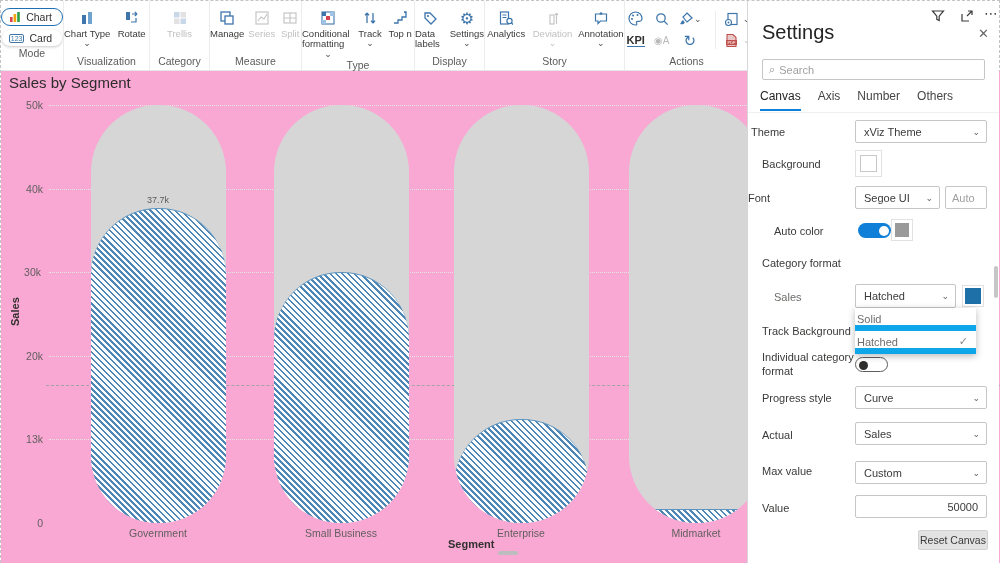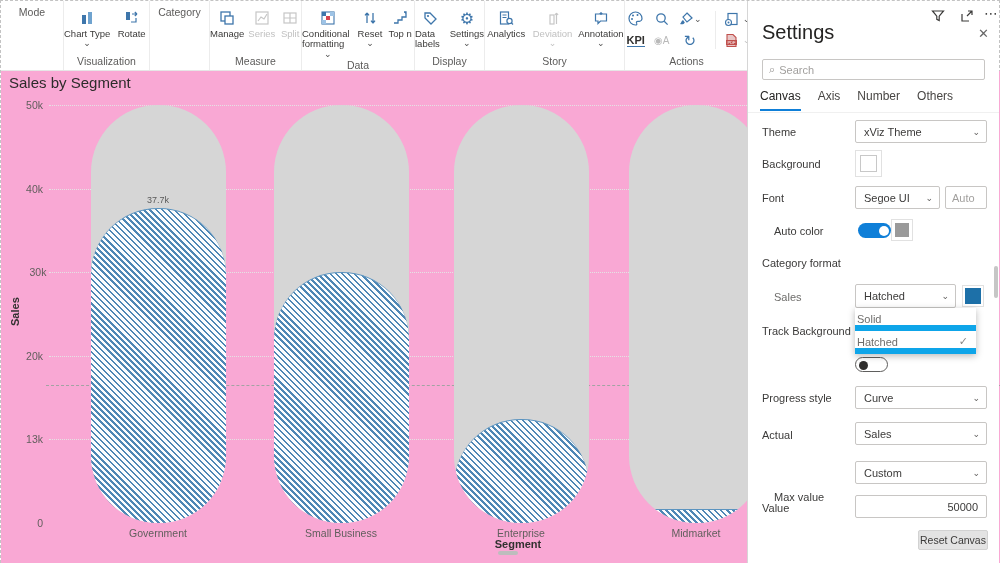--- a/index.html
+++ b/index.html
@@ -45,21 +45,21 @@
   .chart-canvas { position:absolute; left:0; top:70px; width:1000px; height:493px; background:#f9a8d4; }
   .chart-title { position:absolute; left:8px; top:3px; font-size:15px; color:#2d2c2b; }
   .ytick { position:absolute; width:34px; text-align:right; font-size:10.5px; color:#605e5c; }
   .gridline { position:absolute; left:48px; right:0; border-top:1px dotted #e4e4e4; }
   .refline { position:absolute; left:45px; right:0; border-top:1.5px dashed #a3a3a3; }
   .track { position:absolute; width:135px; border-radius:67px; background:#d6d6d6; overflow:hidden; }
   .fill { position:absolute; left:0; right:0; bottom:0; border-radius:67px 67px 0 0; border-top:1px solid #5b94c0;
     background:repeating-linear-gradient(45deg,#4e87b5 0,#4e87b5 1.8px,#fbfdfe 1.8px,#fbfdfe 4.3px); }
   .bar-label { position:absolute; width:60px; text-align:center; font-size:9px; color:#5a5a5a; }
   .cat-label { position:absolute; width:140px; text-align:center; font-size:10.5px; color:#605e5c; }
-  .x-axis-title { position:absolute; width:140px; text-align:center; font-size:11px; font-weight:bold; color:#323130; }
+  .x-axis-title { position:absolute; width:140px; font-size:11px; font-weight:bold; color:#323130; }
   .y-axis-title { position:absolute; font-size:11px; font-weight:bold; color:#323130;
     transform:rotate(-90deg); transform-origin:left top; }
   .hscroll-thumb { position:absolute; background:#bdbdbd; border-radius:2px; }
 
   
   .panel { position:absolute; right:0; top:0; width:252px; height:563px; background:#fff;
     border-left:1px solid #d6d6d6; z-index:5; }
   .panel-topicons { position:absolute; top:7px; left:0; right:0; height:20px; }
   .pt-icon { position:absolute; color:#444; }
   .panel-title { position:absolute; left:14px; top:20px; font-size:20px; color:#252423; font-weight:400; }
@@ -101,20 +101,34 @@
   svg { display:block; }
 </style>
 </head>
 <body>
 
 <div class="app">
 
   <div class="ribbon">
 
     <div class="rgroup" style="width:62px">
+      <div class="mode-col">
+        <div class="pill-btn selected">
+          <svg width="12" height="12" viewBox="0 0 12 12">
+              <rect x="1" y="6" width="2.6" height="5" fill="#d64550"></rect>
+              <rect x="4.6" y="3" width="2.6" height="8" fill="#f2a60c"></rect>
+              <rect x="8.2" y="1" width="2.6" height="10" fill="#2e9e44"></rect>
+            </svg>
+          <span>Chart</span>
+        </div>
+        <div class="pill-btn">
+          <span class="card-num">123</span>
+          <span>Card</span>
+        </div>
+      </div>
       <div class="rgroup-label">Mode</div>
     </div>
 
     <div class="rgroup" style="width:86px">
       <div class="rgroup-items">
         <div class="ritem" style="width:48px">
           <span class="ricon">
               <svg width="18" height="18" viewBox="0 0 18 18">
                 <rect x="4" y="6" width="4" height="9" fill="#3e76ab"></rect>
                 <rect x="10" y="3" width="4" height="12" fill="#6fa3cf"></rect>
@@ -130,20 +144,33 @@
                 <path d="M9 5 h5 M14 5 l-2.2-2 M14 5 l-2.2 2 M13 9 v4 h-5" stroke="#3e76ab" stroke-width="1.2" fill="none"></path>
               </svg>
             </span>
           <span class="rlabel">Rotate</span>
         </div>
       </div>
       <div class="rgroup-label">Visualization</div>
     </div>
 
     <div class="rgroup" style="width:60px">
+      <div class="rgroup-items">
+        <div class="ritem disabled" style="width:40px">
+          <span class="ricon">
+              <svg width="18" height="18" viewBox="0 0 18 18">
+                <rect x="3" y="3" width="5.5" height="5.5" fill="#c9d8e8"></rect>
+                <rect x="9.5" y="3" width="5.5" height="5.5" fill="#e2e2e2"></rect>
+                <rect x="3" y="9.5" width="5.5" height="5.5" fill="#e2e2e2"></rect>
+                <rect x="9.5" y="9.5" width="5.5" height="5.5" fill="#c9d8e8"></rect>
+              </svg>
+            </span>
+          <span class="rlabel">Trellis</span>
+        </div>
+      </div>
       <div class="rgroup-label">Category</div>
     </div>
 
     <div class="rgroup" style="width:92px">
       <div class="rgroup-items">
         <div class="ritem" style="width:42px">
           <span class="ricon">
               <svg width="18" height="18" viewBox="0 0 18 18">
                 <rect x="3" y="3" width="9" height="9" fill="none" stroke="#3e76ab" stroke-width="1.3"></rect>
                 <rect x="7" y="7" width="8" height="8" fill="#fff" stroke="#3e76ab" stroke-width="1.3"></rect>
@@ -187,34 +214,34 @@
             </span>
           <span class="rlabel">Conditional formatting</span>
           <span class="rchev">⌄</span>
         </div>
         <div class="ritem" style="width:26px">
           <span class="ricon">
               <svg width="18" height="18" viewBox="0 0 18 18">
                 <path d="M6 14 V4 M6 4 l-2 2.4 M6 4 l2 2.4 M12 4 v10 M12 14 l-2-2.4 M12 14 l2-2.4" stroke="#3e76ab" stroke-width="1.3" fill="none"></path>
               </svg>
             </span>
-          <span class="rlabel">Reset</span>
+          <span class="rlabel">Track</span>
           <span class="rchev">⌄</span>
         </div>
         <div class="ritem" style="width:30px">
           <span class="ricon">
               <svg width="18" height="18" viewBox="0 0 18 18">
                 <path d="M3 14 h4 v-3 h4 v-3 h4 v-3" stroke="#3e76ab" stroke-width="1.3" fill="none"></path>
                 <path d="M15 5 l0-2 -2 0" stroke="#3e76ab" stroke-width="1.3" fill="#3e76ab"></path>
               </svg>
             </span>
           <span class="rlabel">Top n</span>
         </div>
       </div>
-      <div class="rgroup-label">Data</div>
+      <div class="rgroup-label">Type</div>
     </div>
 
     <div class="rgroup" style="width:70px">
       <div class="rgroup-items">
         <div class="ritem" style="width:32px">
           <span class="ricon">
               <svg width="18" height="18" viewBox="0 0 18 18">
                 <path d="M4 4 h5 l6 6 -5 5 -6-6 z" fill="none" stroke="#3e76ab" stroke-width="1.3"></path>
                 <circle cx="7" cy="7" r="1.1" fill="#3e76ab"></circle>
               </svg>
@@ -321,21 +348,21 @@
   <div class="chart-canvas">
     <div class="chart-title">Sales by Segment</div>
     <div class="y-axis-title" style="left:8px; top:255px;">Sales</div>
     <div id="plot">
         <div class="ytick" style="left: 8px; top: 446px;">0</div>
         <div class="gridline" style="top: 368.4px;"></div>
         <div class="ytick" style="left: 8px; top: 362.4px;">13k</div>
         <div class="gridline" style="top: 284.8px;"></div>
         <div class="ytick" style="left: 8px; top: 278.8px;">20k</div>
         <div class="gridline" style="top: 201.2px;"></div>
-        <div class="ytick" style="left: 20px; top: 195.2px; text-align: center;">30k</div>
+        <div class="ytick" style="left: 6px; top: 195.2px;">30k</div>
         <div class="gridline" style="top: 117.6px;"></div>
         <div class="ytick" style="left: 8px; top: 111.6px;">40k</div>
         <div class="gridline" style="top: 34px;"></div>
         <div class="ytick" style="left: 8px; top: 28px;">50k</div>
         <div class="refline" style="top: 314.06px;"></div>
         <div class="track" style="left: 89.5px; top: 34px; height: 418px;">
           <div class="fill" style="height: 315.172px;"></div>
         </div>
         <div class="bar-label" style="left: 127px; top: 123.828px;">37.7k</div>
         <div class="cat-label" style="left: 87px; top: 456px;">Government</div>
@@ -379,32 +406,32 @@
     </div>
 
     <div class="tabs">
       <span class="tab active">Canvas</span>
       <span class="tab">Axis</span>
       <span class="tab">Number</span>
       <span class="tab">Others</span>
     </div>
     <div class="tabs-divider"></div>
 
-    <span class="row-label" style="left:14px; top:125px;">Theme</span>
+    <span class="row-label" style="left:3px; top:125px;">Theme</span>
     <div class="sel" style="left:107px; top:119px; width:132px;">
       <span>xViz Theme</span>
       <span class="sel-chev">⌄</span>
     </div>
 
     <span class="row-label" style="left:14px; top:157px;">Background</span>
     <div class="swatch" style="left:107px; top:149px; width:27px; height:27px;">
       <span class="inner" style="border:1px solid #c8c8c8; background:#fff;"></span>
     </div>
 
-    <span class="row-label" style="left:14px; top:191px;">Font</span>
+    <span class="row-label" style="left:0; top:191px;">Font</span>
     <div class="sel" style="left:107px; top:185px; width:85px;">
       <span>Segoe UI</span>
       <span class="sel-chev">⌄</span>
     </div>
     <div class="input-box placeholder" style="left:197px; top:185px; width:42px; padding:0 6px; justify-content:flex-start;">
       <span>Auto</span>
     </div>
 
     <span class="row-label" style="left:26px; top:224px;">Auto color</span>
     <div class="toggle on" style="left:110px; top:222px;">
@@ -420,37 +447,38 @@
     <div class="sel" style="left:107px; top:283px; width:101px; height:24px;">
       <span>Hatched</span>
       <span class="sel-chev">⌄</span>
     </div>
     <div class="swatch" style="left:214px; top:284px; width:22px; height:22px;">
       <span class="inner" style="background:#1d70a8; width:82%; height:82%;"></span>
     </div>
 
     <span class="row-label" style="left:14px; top:324px;">Track Background</span>
 
+    <span class="row-label" style="left:14px; top:350px; width:92px; line-height:1.25;">Individual category format</span>
     <div class="toggle off" style="left:107px; top:356px;">
         <span class="knob"></span>
       </div>
 
     <span class="row-label" style="left:14px; top:391px;">Progress style</span>
     <div class="sel" style="left:107px; top:385px; width:132px;">
       <span>Curve</span>
       <span class="sel-chev">⌄</span>
     </div>
 
     <span class="row-label" style="left:14px; top:428px;">Actual</span>
     <div class="sel" style="left:107px; top:421px; width:132px;">
       <span>Sales</span>
       <span class="sel-chev">⌄</span>
     </div>
 
-    <span class="row-label" style="left:26px; top:464px;margin-top:26px;">Max value</span>
+    <span class="row-label" style="left:14px; top:464px;">Max value</span>
     <div class="sel" style="left:107px; top:460px; width:132px;">
       <span>Custom</span>
       <span class="sel-chev">⌄</span>
     </div>
 
     <span class="row-label" style="left:14px; top:501px;">Value</span>
     <div class="input-box" style="left:107px; top:494px; width:132px; padding:0 8px; justify-content:flex-end;">
       <span>50000</span>
     </div>
 

